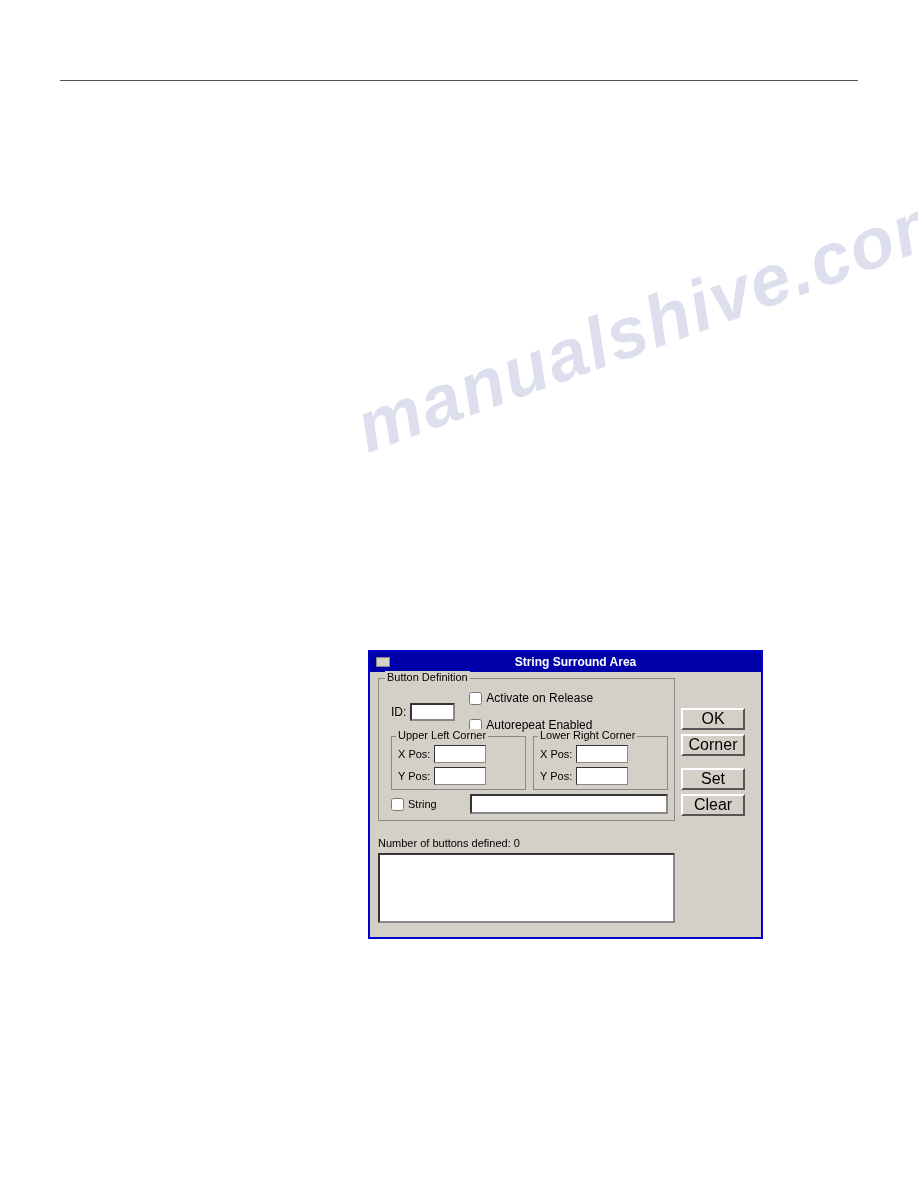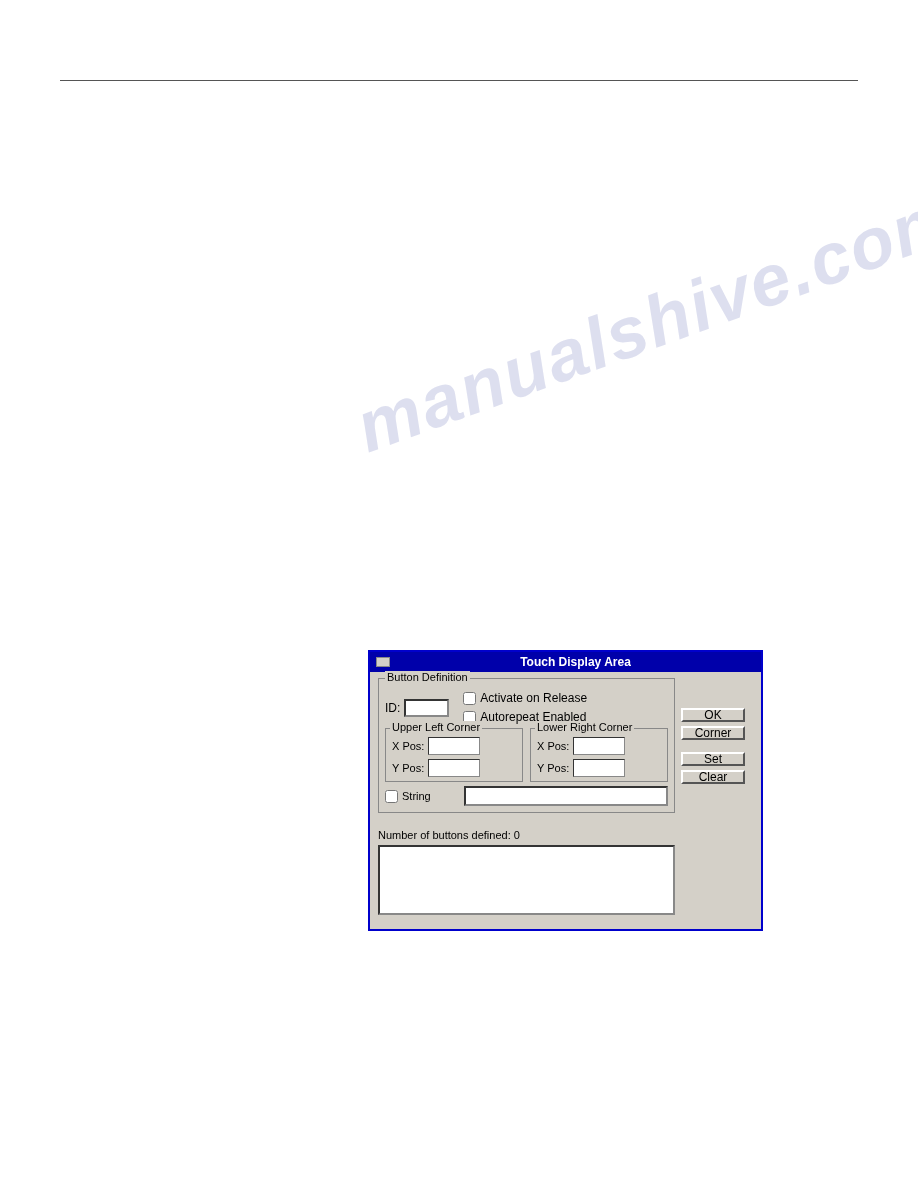--- a/index.html
+++ b/index.html
@@ -78,21 +78,21 @@
 
     
     .dialog-body {
       padding: 6px 8px 8px 8px;
       background: #d4d0c8;
     }
 
     
     .group-box {
       border: 1px solid #888;
-      padding: 4px 6px 6px 6px;
+      padding: 4px 6px 6px 12px;
       margin-bottom: 4px;
       position: relative;
       background: #d4d0c8;
     }
 
     .group-box-title {
       position: absolute;
       top: -8px;
       left: 6px;
       background: #d4d0c8;
@@ -104,21 +104,21 @@
       display: flex;
       align-items: center;
       gap: 4px;
       margin-top: 8px;
     }
 
     
     .checkboxes-col {
       display: flex;
       flex-direction: column;
-      gap: 5px;
+      gap: 13px;
       margin-left: 10px;
     }
 
     .checkbox-row {
       display: flex;
       align-items: center;
       gap: 4px;
     }
 
     
@@ -233,27 +233,27 @@
       position: absolute;
       right: 8px;
       top: 30px;
       display: flex;
       flex-direction: column;
       gap: 4px;
       width: 64px;
     }
 
     .win-button {
-      height: 14px;
+      height: 22px;
       background: #d4d0c8;
       border-top: 2px solid #ffffff;
       border-left: 2px solid #ffffff;
       border-right: 2px solid #555;
       border-bottom: 2px solid #555;
-      font-size: 12px;
+      font-size: 16px;
       cursor: pointer;
       text-align: left;
       padding: 0;
       display: flex;
       align-items: center;
       justify-content: center;
     }
 
     
     input[type="checkbox"] {
@@ -284,21 +284,21 @@
 <body>
 
 <hr class="top-rule">
 
 <div class="watermark">manualshive.com</div>
 
 <div class="dialog">
 
   <div class="dialog-titlebar">
     <span class="title-minimize"></span>
-    <span class="dialog-titlebar-text">Touch Display Area</span>
+    <span class="dialog-titlebar-text">String Surround Area</span>
   </div>
 
   <div class="dialog-body">
     <div class="dialog-inner">
 
       <div class="right-buttons">
         <button class="win-button">OK</button>
         <button class="win-button">Corner</button>
         <button class="win-button" style="margin-top: 8px;">Set</button>
         <button class="win-button">Clear</button>

